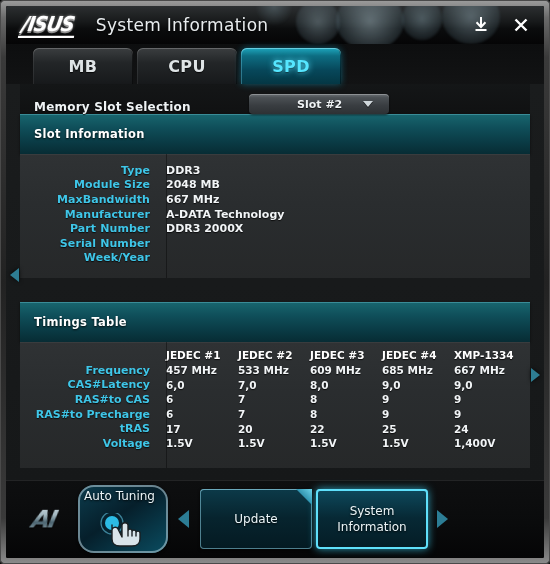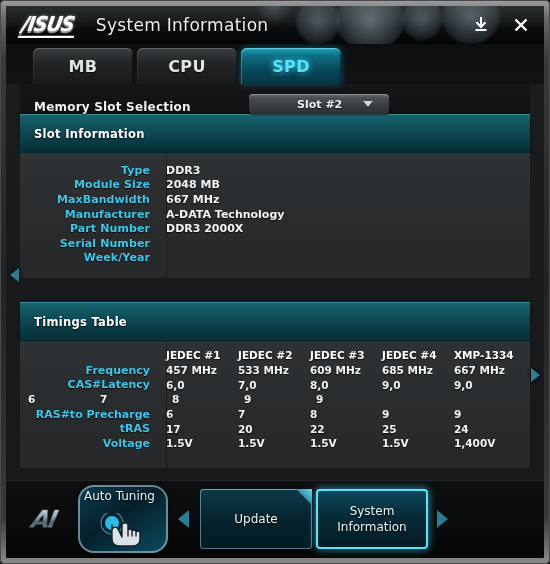--- a/index.html
+++ b/index.html
@@ -365,20 +365,21 @@
         <div class="tm-cells">
           <div class="tm-cell">6,0</div>
           <div class="tm-cell">7,0</div>
           <div class="tm-cell">8,0</div>
           <div class="tm-cell">9,0</div>
           <div class="tm-cell">9,0</div>
         </div>
       </div>
 
       <div class="tm-row">
+        <div class="tm-key">RAS#to CAS</div>
         <div class="tm-cells">
           <div class="tm-cell">6</div>
           <div class="tm-cell">7</div>
           <div class="tm-cell">8</div>
           <div class="tm-cell">9</div>
           <div class="tm-cell">9</div>
         </div>
       </div>
 
       <div class="tm-row">

